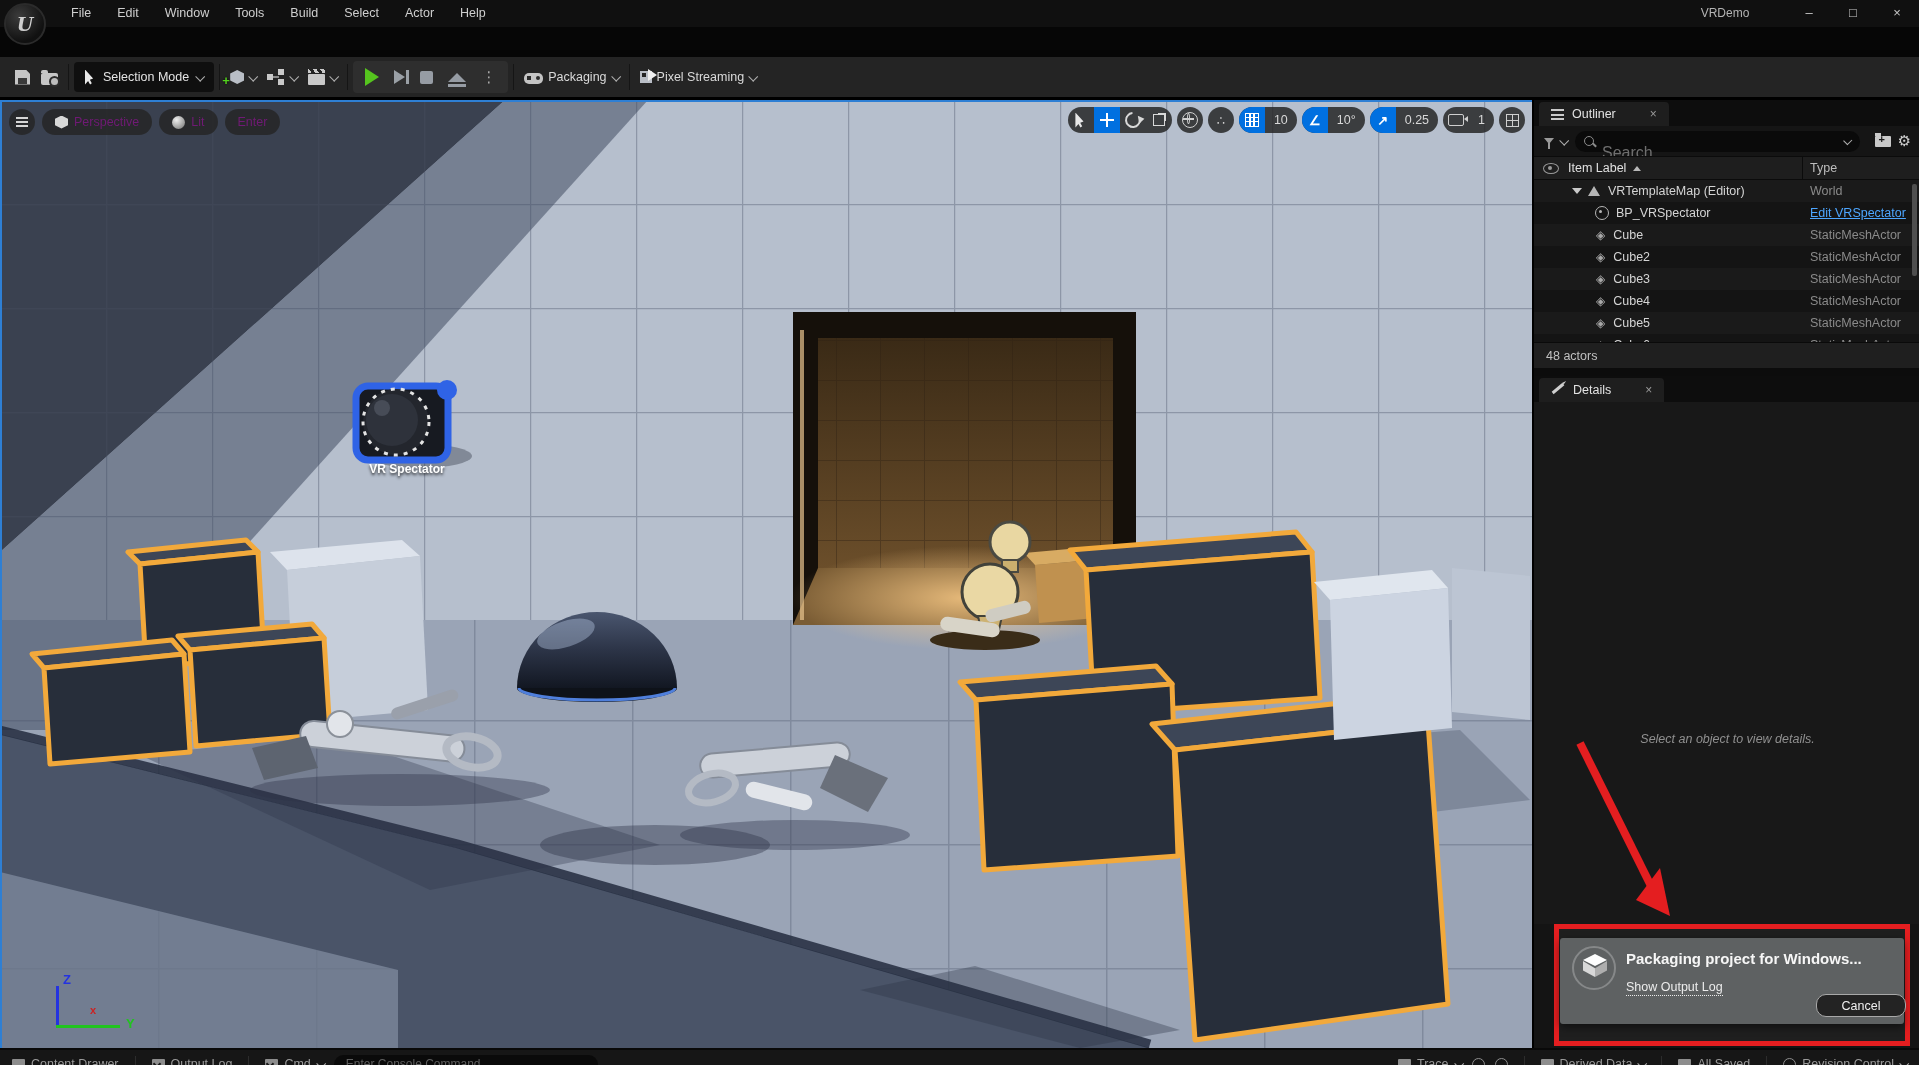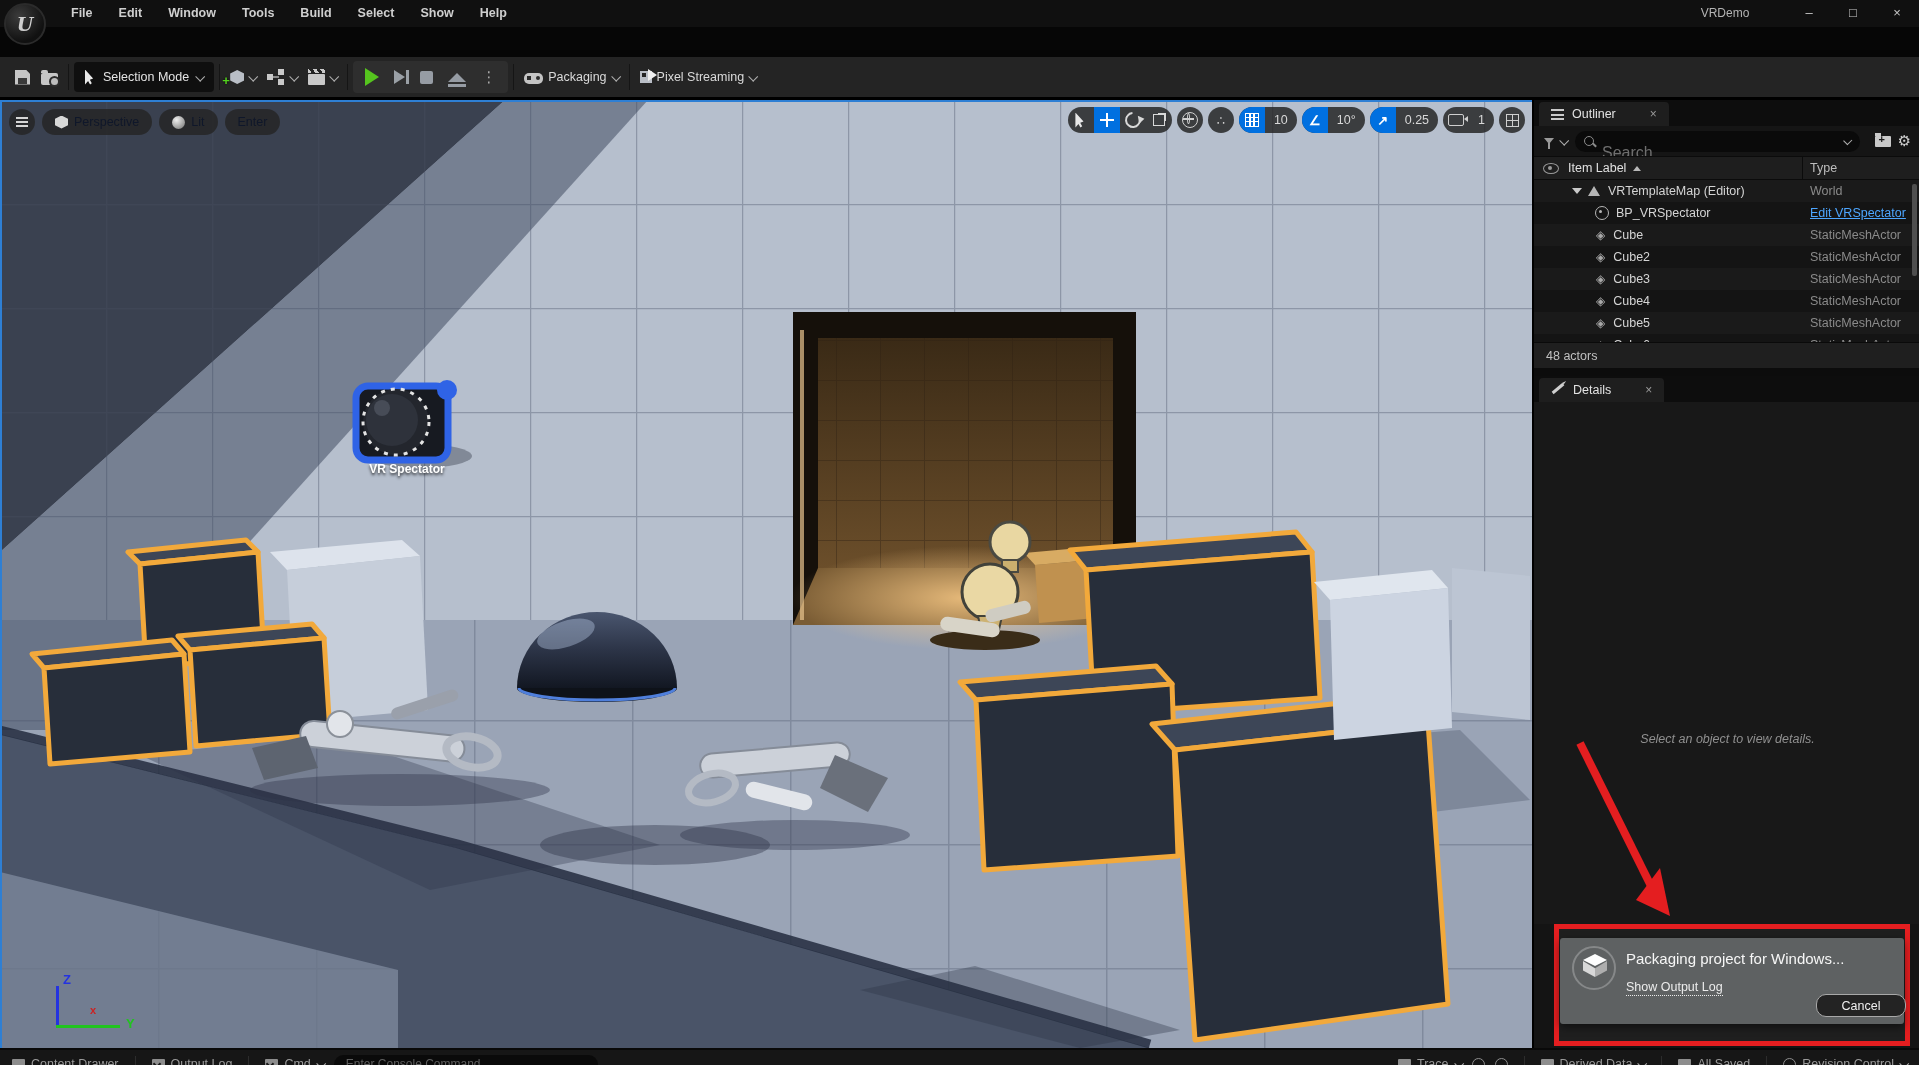--- a/index.html
+++ b/index.html
@@ -8,21 +8,21 @@
         -webkit-font-smoothing:antialiased;}
   .noselect{user-select:none;}
 
   
   .titlebar{position:absolute;left:0;top:0;width:1919px;height:27px;background:#101010;}
   .logo{position:absolute;left:4px;top:3px;width:38px;height:38px;border-radius:50%;
         background:radial-gradient(circle at 35% 30%,#3c3c3c,#111 70%);border:2px solid #2b2b2b;
         z-index:5;display:flex;align-items:center;justify-content:center;
         color:#cfcfcf;font-family:"DejaVu Serif",serif;font-style:italic;font-weight:bold;font-size:19px;}
   .menu{position:absolute;left:58px;top:0;height:27px;display:flex;}
-  .menu-item{padding:0 13px;line-height:27px;color:#cfcfcf;cursor:default;font-weight:bold;}
+  .menu-item{padding:0 13px;line-height:27px;color:#cfcfcf;cursor:default;}
   .win-title{position:absolute;left:1680px;top:0;width:90px;line-height:27px;text-align:center;color:#b4b4b4;font-size:12px;}
   .winbtns{position:absolute;right:0;top:0;height:27px;display:flex;}
   .winbtn{width:44px;line-height:25px;text-align:center;color:#c8c8c8;font-size:13px;}
 
   
   .tabrow{position:absolute;left:0;top:27px;width:1919px;height:30px;background:#050505;}
   .maptab{position:absolute;left:56px;top:0px;height:30px;width:220px;background:#1b1b1b;
           border-radius:5px 5px 0 0;display:flex;align-items:center;padding-left:12px;box-sizing:border-box;color:#e6e6e6;}
   .mapicon{width:14px;height:11px;position:relative;margin-right:8px;}
   .mapicon::before{content:"";position:absolute;left:0;bottom:0;border-left:5px solid transparent;border-right:5px solid transparent;border-bottom:9px solid #e07f17;}
@@ -66,21 +66,21 @@
   .mon{width:12px;height:12px;background:#b9bec6;position:relative;}
   .mon::before{content:"";position:absolute;left:2px;top:2px;width:4px;height:4px;background:#242424;}
   .mon::after{content:"";position:absolute;right:-5px;top:-2px;border-left:9px solid #efefef;border-top:6px solid transparent;border-bottom:6px solid transparent;}
 
   
   .viewport{position:absolute;left:0;top:100px;width:1532px;height:948px;overflow:hidden;background:#b6bfcd;}
   .vp-focus-top{position:absolute;left:0;top:0;width:100%;height:2px;background:#2e7fd4;z-index:9;}
   .vp-focus-left{position:absolute;left:0;top:0;width:2px;height:100%;background:#2e7fd4;z-index:9;}
   .vp-left{position:absolute;left:9px;top:9px;display:flex;gap:7px;z-index:8;}
   .vp-circle{width:26px;height:26px;border-radius:50%;background:rgba(38,38,38,.85);display:flex;align-items:center;justify-content:center;}
-  .vp-pill{height:26px;border-radius:13px;background:rgba(38,38,38,.85);display:flex;align-items:center;gap:6px;padding:0 13px;color:#0f172a;}
+  .vp-pill{height:26px;border-radius:13px;background:rgba(38,38,38,.85);display:flex;align-items:center;gap:6px;padding:0 13px;color:#701a75;}
   .ham{width:12px;height:10px;background:repeating-linear-gradient(#d6d6d6 0 2px,transparent 2px 4px);}
   .cubewhite{width:13px;height:13px;background:#d8d8d8;clip-path:polygon(50% 0,100% 25%,100% 75%,50% 100%,0 75%,0 25%);}
   .litball{width:13px;height:13px;border-radius:50%;background:radial-gradient(circle at 35% 30%,#efefef,#6f6f6f);}
   .vp-right{position:absolute;right:7px;top:7px;display:flex;gap:5px;z-index:8;align-items:center;}
   .seg-group{height:26px;border-radius:13px;background:rgba(38,38,38,.85);display:flex;overflow:hidden;text-align:center;}
   .seg{width:26px;height:26px;display:flex;align-items:center;justify-content:center;}
   .seg.blue{background:#0070e0;}
   .val{color:#d8d8d8;padding:0 9px;display:flex;align-items:center;height:26px;}
   .plusic{position:relative;width:14px;height:14px;}
   .plusic::before{content:"";position:absolute;left:0;top:6px;width:14px;height:2.4px;background:#fff;}
@@ -149,21 +149,21 @@
   .details-empty{position:absolute;left:0;top:330px;width:387px;text-align:center;font-style:italic;color:#8f8f8f;}
 
   
   .red-rect{position:absolute;left:20px;top:824px;width:356px;height:122px;border:5px solid #e41e20;background:#1f1f1f;box-sizing:border-box;z-index:10;}
   .toast{position:absolute;left:26px;top:838px;width:344px;height:86px;background:#5e6162;border-radius:3px;z-index:11;box-shadow:0 3px 8px rgba(0,0,0,.5);}
   .toast-ring{position:absolute;left:12px;top:8px;width:44px;height:44px;border-radius:50%;border:2px solid rgba(255,255,255,.25);box-sizing:border-box;}
   .pkg{position:absolute;left:22px;top:16px;width:26px;height:26px;}
   .pkg .top{position:absolute;left:1px;top:0;width:24px;height:12px;background:#fdfdfd;clip-path:polygon(50% 0,100% 50%,50% 100%,0 50%);}
   .pkg .l{position:absolute;left:1px;top:7px;width:12px;height:16px;background:#d8d8d8;clip-path:polygon(0 0,100% 45%,100% 100%,0 60%);}
   .pkg .r{position:absolute;left:13px;top:7px;width:12px;height:16px;background:#aeaeae;clip-path:polygon(100% 0,0 45%,0 100%,100% 60%);}
-  .toast-title{position:absolute;left:66px;top:12px;font-weight:normal;font-size:15px;color:#f6f6f6;}
+  .toast-title{position:absolute;left:66px;top:12px;font-weight:bold;font-size:15px;color:#f6f6f6;}
   .toast-link{position:absolute;left:66px;top:42px;font-size:12.5px;color:#ececec;border-bottom:1px dotted #ececec;padding-bottom:1px;}
   .toast-cancel{position:absolute;left:256px;top:56px;width:90px;height:23px;background:#232323;border:1px solid #a8a8a8;border-radius:10px;color:#efefef;display:flex;align-items:center;justify-content:center;font-size:12.5px;box-sizing:border-box;}
   .arrow-svg{position:absolute;left:0;top:0;width:387px;height:948px;pointer-events:none;z-index:12;}
 
   
   .bottombar{position:absolute;left:0;top:1048px;width:1919px;height:30px;background:#161616;border-top:2px solid #090909;box-sizing:border-box;display:flex;align-items:center;justify-content:space-between;color:#9b9b9b;}
   .bb-left,.bb-right{display:flex;align-items:center;gap:10px;}
   .bb-left{padding-left:12px;}
   .bb-right{padding-right:12px;}
   .bb-item{display:flex;align-items:center;gap:6px;white-space:nowrap;}
@@ -182,21 +182,21 @@
 
   <div class="titlebar">
     <div class="logo">U</div>
     <div class="menu">
       <div class="menu-item">File</div>
       <div class="menu-item">Edit</div>
       <div class="menu-item">Window</div>
       <div class="menu-item">Tools</div>
       <div class="menu-item">Build</div>
       <div class="menu-item">Select</div>
-      <div class="menu-item">Show</div>
+      <div class="menu-item">Actor</div>
       <div class="menu-item">Help</div>
     </div>
     <div class="win-title">VRDemo</div>
     <div class="winbtns">
       <div class="winbtn">–</div>
       <div class="winbtn">□</div>
       <div class="winbtn">×</div>
     </div>
   </div>
 

